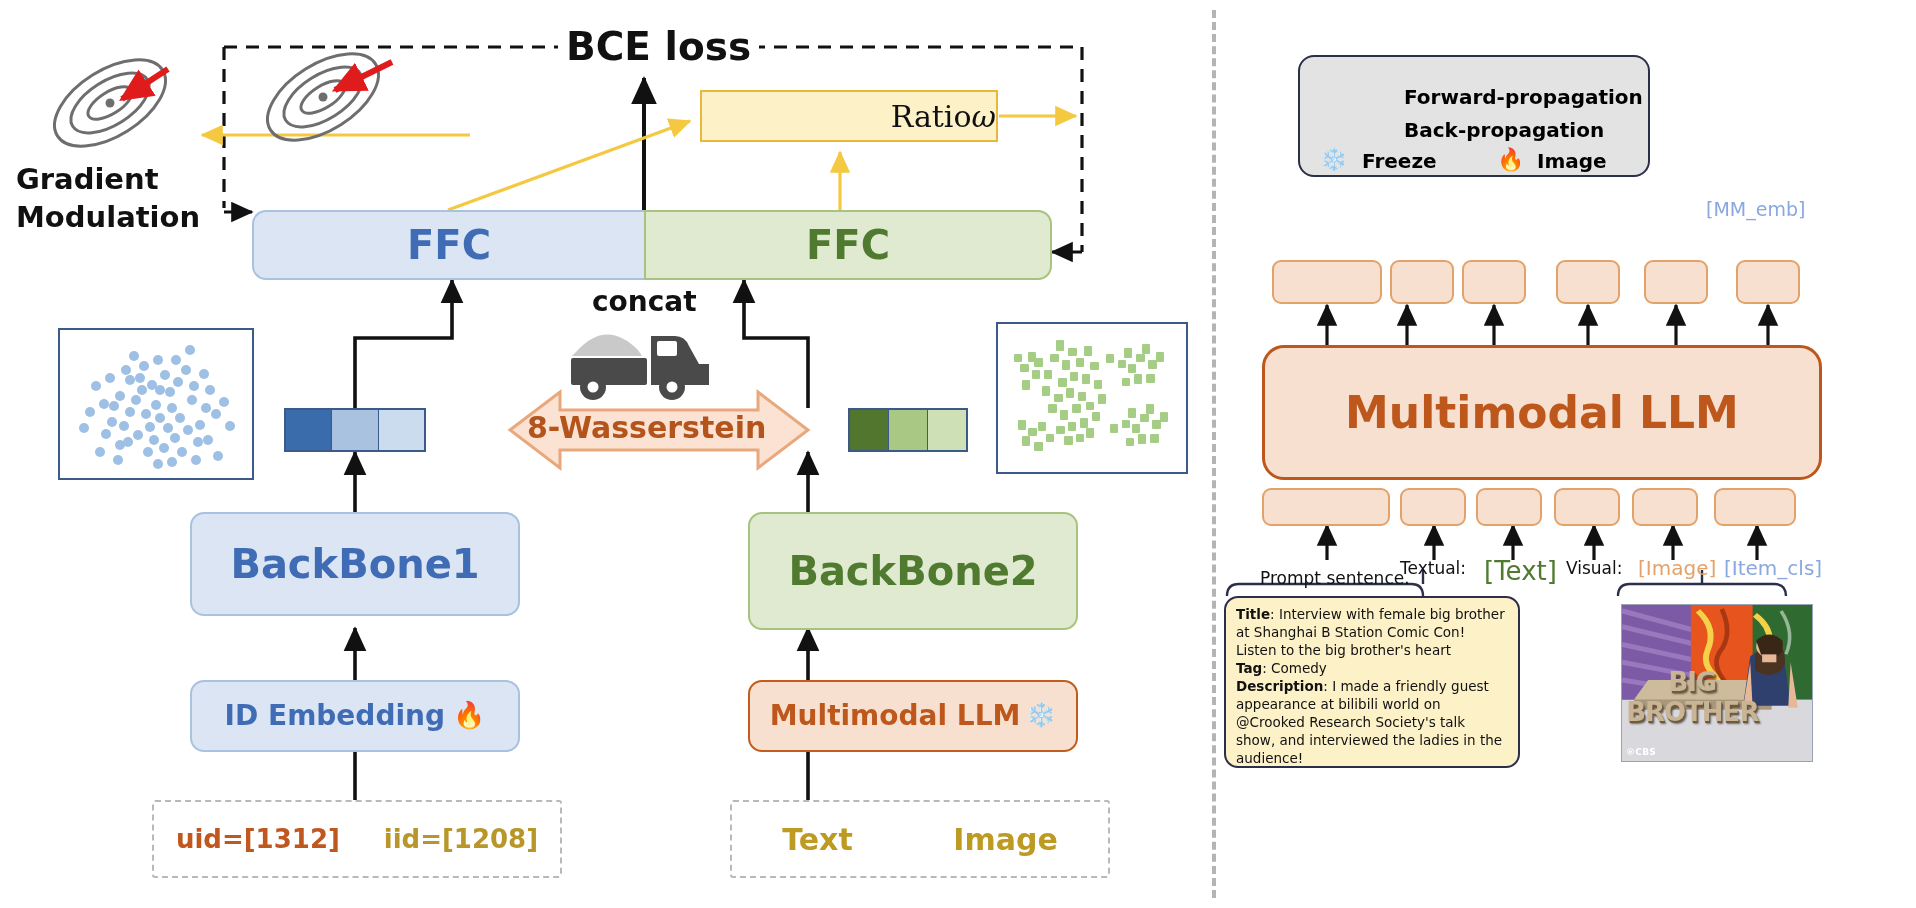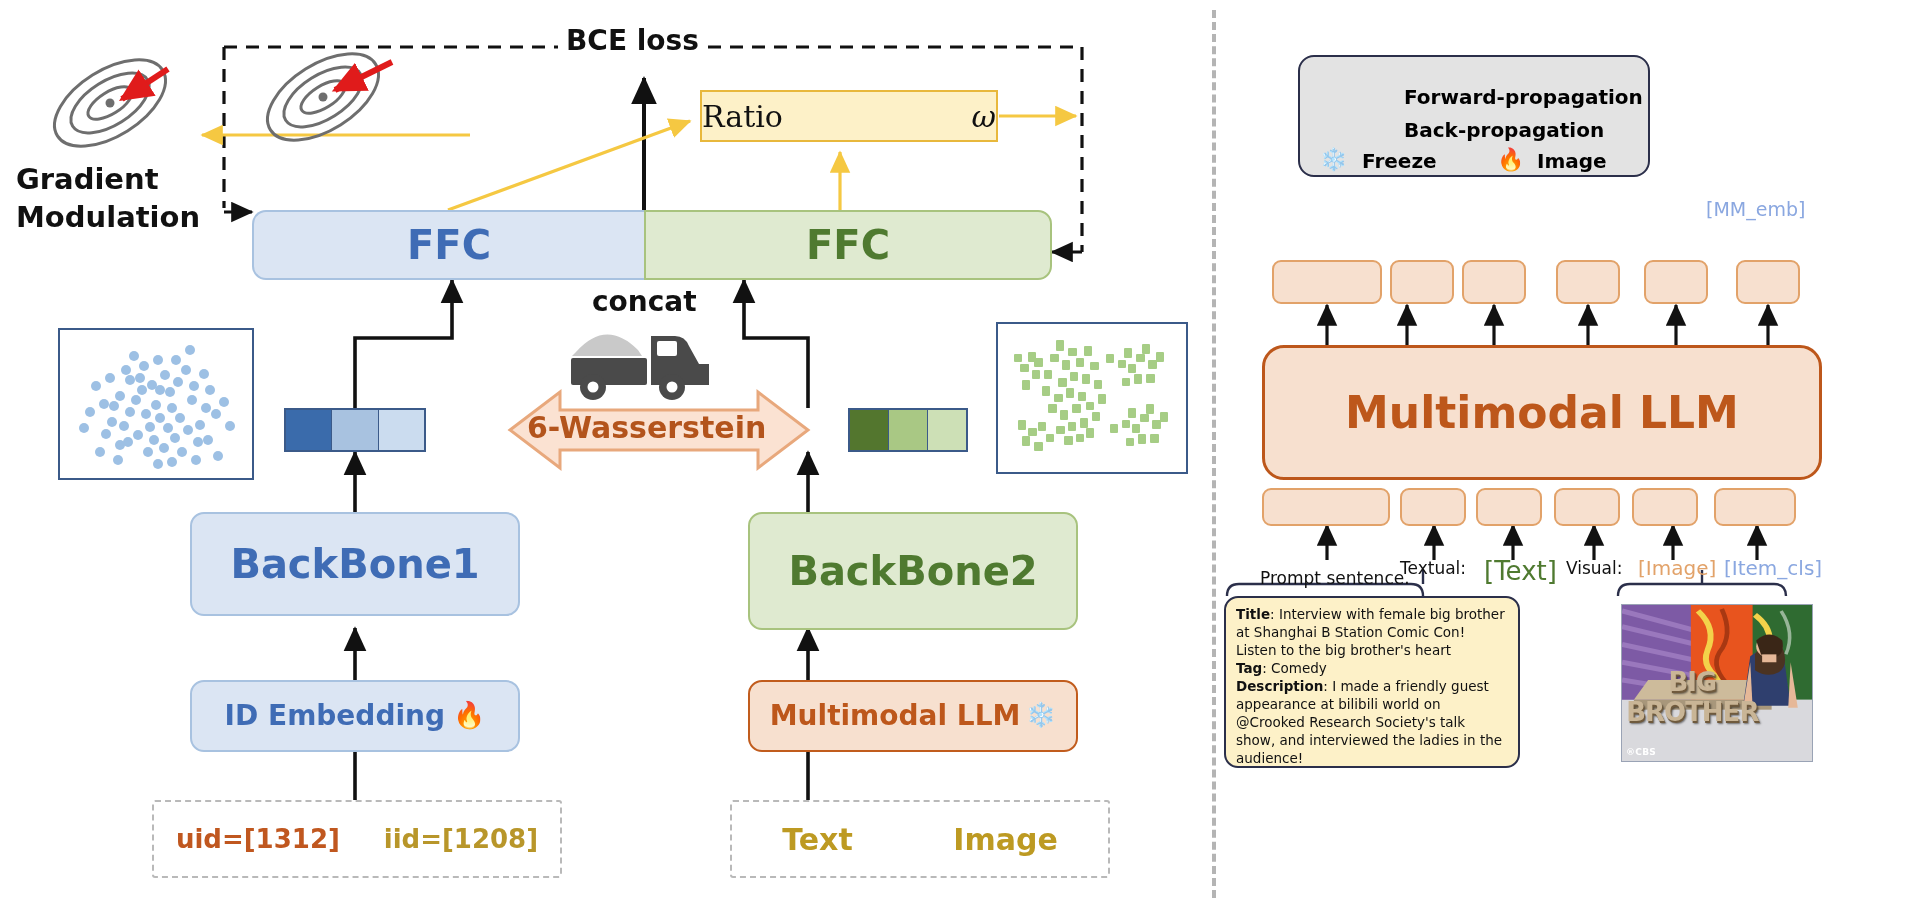--- a/index.html
+++ b/index.html
@@ -50,21 +50,21 @@
 
   
   .txt { position:absolute; white-space:pre; }
   .hand { font-family:"DejaVu Sans", sans-serif; }
 
   
   .ratiobox {
     position:absolute;
     background:#fdf1c8;
     border:2px solid #e8b83c;
-    display:flex; align-items:center; justify-content:space-between;
+    display:flex; align-items:center; justify-content:flex-end;
     font-family:"DejaVu Serif", serif;
     color:#111;
   }
 
   
   .strip { position:absolute; display:flex; border:2px solid #3b5a89; }
   .strip > div { flex:1 1 0; border-right:1px solid #3b5a89; }
   .strip > div:last-child { border-right:none; }
 
   
@@ -225,21 +225,21 @@
     <path d="M1423,584 L1423,570" stroke="#2b2f4a" stroke-width="2.4"></path>
     <path d="M1618,596 q0,-12 12,-12 h72 v0 h72 q12,0 12,12" fill="none" stroke="#2b2f4a" stroke-width="2.4"></path>
     <path d="M1702,584 L1702,570" stroke="#2b2f4a" stroke-width="2.4"></path>
 
     <path d="M1320,99 L1390,99" stroke="#111" stroke-width="3.4" fill="none" marker-end="url(#ahBlack)"></path>
     <path d="M1320,131 L1388,131" stroke="#111" stroke-width="3.4" fill="none" stroke-dasharray="9,7" marker-end="url(#ahBlack)"></path>
   </svg>
 
   <div class="divider" style="left:1212px; top:10px; height:888px;"></div>
 
-  <div class="txt hand" style="left:558px; top:24px; font-size:28px; font-weight:700; color:#111; background:#fff; padding:0 8px;">BCE loss</div>
+  <div class="txt hand" style="left:558px; top:24px; font-size:39px; font-weight:700; color:#111; background:#fff; padding:0 8px;">BCE loss</div>
 
   <div class="txt hand" style="left:16px; top:162px; font-size:29px; font-weight:700; color:#111;">Gradient</div>
   <div class="txt hand" style="left:16px; top:200px; font-size:29px; font-weight:700; color:#111;">Modulation</div>
 
   <div class="ratiobox" style="left:700px; top:90px; width:298px; height:52px;">
     <span style="font-size:30px;">Ratio</span>
     <span style="font-size:30px; font-style:italic;">ω</span>
   </div>
 
   <div class="modbox blue-box ffc-left" style="left:252px; top:210px; width:392px; height:70px; font-size:40px;">FFC</div>
@@ -388,21 +388,21 @@
         <rect x="140" y="110" width="8" height="10" rx="1"></rect>
           <rect x="128" y="114" width="8" height="8" rx="1"></rect>
         <rect x="152" y="110" width="9" height="9" rx="1"></rect>
           <rect x="162" y="88" width="8" height="10" rx="1"></rect>
         <rect x="108" y="30" width="8" height="9" rx="1"></rect>
           <rect x="112" y="100" width="8" height="9" rx="1"></rect>
       </g>
     </svg>
   </div>
 
-  <div class="txt hand" style="left:527px; top:410px; font-size:30px; font-weight:700; color:#b3541c;">6-Wasserstein</div>
+  <div class="txt hand" style="left:527px; top:410px; font-size:30px; font-weight:700; color:#b3541c;">8-Wasserstein</div>
 
   <div class="modbox blue-box" style="left:190px; top:512px; width:330px; height:104px; font-size:40px;">BackBone1</div>
   <div class="modbox green-box" style="left:748px; top:512px; width:330px; height:118px; font-size:40px;">BackBone2</div>
 
   <div class="modbox blue-box" style="left:190px; top:680px; width:330px; height:72px; font-size:28px; gap:8px;">
     <span>ID Embedding</span>
     <span style="font-size:26px;">🔥</span>
   </div>
 
   <div class="modbox orange-box" style="left:748px; top:680px; width:330px; height:72px; font-size:28px; gap:6px;">

